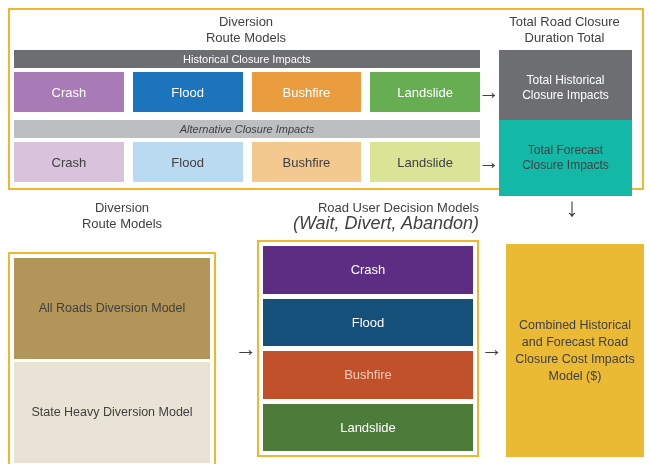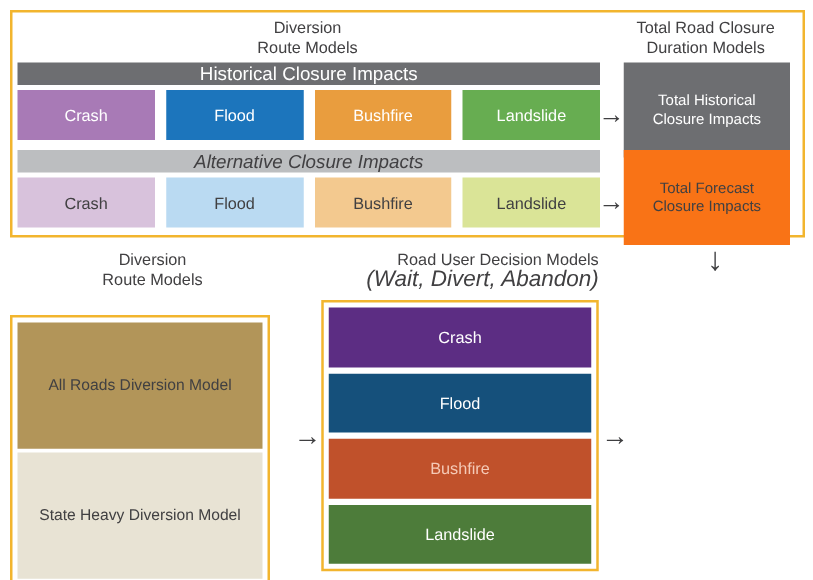--- a/index.html
+++ b/index.html
@@ -13,21 +13,21 @@
   .abs { position: absolute; }
 
   
   #top-box { left: 8px; top: 8px; width: 636px; height: 182px; border: 2px solid #f2b52e; }
   .t-title { text-align: center; font-size: 13px; line-height: 16px; color: #414042; }
   #t-title-left  { left: 2px;  top: 4px; width: 468px; }
   #t-title-right { left: 487px; top: 4px; width: 135px; text-align: center; }
   .bar {
     left: 4px; width: 466px; height: 18px;
     display: flex; align-items: center; justify-content: center;
-    font-size: 15px;
+    font-size: 11px;
   }
   #bar-hist { top: 40px;  background: #6d6e71; color: #ffffff; }
   #bar-alt  { top: 110px; background: #bcbec0; color: #414042; }
   .row { left: 4px; width: 466px; height: 40px; display: flex; gap: 9px; }
   #row-hist { top: 62px;  color: #ffffff; }
   #row-alt  { top: 132px; color: #414042; }
   .cell { flex: 1; display: flex; align-items: center; justify-content: center; font-size: 13px; }
   .arrow { font-size: 21px; color: #3f3f41; text-align: center; line-height: 1; }
   #arrow-hist { left: 467px; top: 71px;  width: 24px; }
   #arrow-alt  { left: 467px; top: 141px; width: 24px; }
@@ -79,21 +79,21 @@
 
   <div class="abs" id="top-box">
 
     <div class="abs t-title" id="t-title-left">
       <span style="display:block">Diversion</span>
       <span style="display:block">Route Models</span>
     </div>
 
     <div class="abs t-title" id="t-title-right">
       <span style="display:block">Total Road Closure</span>
-      <span style="display:block">Duration Models</span>
+      <span style="display:block">Duration Total</span>
     </div>
 
     <div class="abs bar" id="bar-hist" style="background: rgb(109, 110, 113);">Historical Closure Impacts</div>
 
     <div class="abs row" id="row-hist">
       <div class="cell" style="background: rgb(168, 122, 182);">Crash</div>
       <div class="cell" style="background: rgb(28, 117, 188);">Flood</div>
       <div class="cell" style="background: rgb(233, 157, 62);">Bushfire</div>
       <div class="cell" style="background: rgb(103, 173, 81);">Landslide</div>
     </div>
@@ -106,21 +106,21 @@
 
     <div class="abs row" id="row-alt">
       <div class="cell" style="background: rgb(216, 194, 220);">Crash</div>
       <div class="cell" style="background: rgb(186, 218, 242);">Flood</div>
       <div class="cell" style="background: rgb(243, 201, 143);">Bushfire</div>
       <div class="cell" style="background: rgb(218, 228, 151);">Landslide</div>
     </div>
 
     <div class="abs arrow" id="arrow-alt">→</div>
 
-    <div class="abs total" id="total-fore" style="background: #f97316;">Total Forecast Closure Impacts</div>
+    <div class="abs total" id="total-fore" style="background: #14b8a6;">Total Forecast Closure Impacts</div>
   </div>
 
   <div class="abs" id="mid-title-left">
     <span style="display:block">Diversion</span>
     <span style="display:block">Route Models</span>
   </div>
 
   <div class="abs" id="mid-title-center">
     <span style="display:block">Road User Decision Models</span>
     <span style="display:block" id="mid-subtitle">(Wait, Divert, Abandon)</span>
@@ -145,14 +145,15 @@
 
   <div class="abs" id="box-mid">
     <div class="dm" style="color: rgb(255, 255, 255); background: rgb(92, 45, 131);">Crash</div>
     <div class="dm" style="color: rgb(255, 255, 255); background: rgb(21, 80, 123);">Flood</div>
     <div class="dm" style="color: rgb(245, 202, 183); background: rgb(192, 81, 43);">Bushfire</div>
     <div class="dm" style="color: rgb(255, 255, 255); background: rgb(77, 124, 58);">Landslide</div>
   </div>
 
   <div class="abs arrow" id="arrow-bottom-right">→</div>
 
+  <div class="abs" id="gold-box" style="background: rgb(234, 186, 53);">Combined Historical and Forecast Road Closure Cost Impacts Model ($)</div>
 
 </div>
 
 </body></html>

